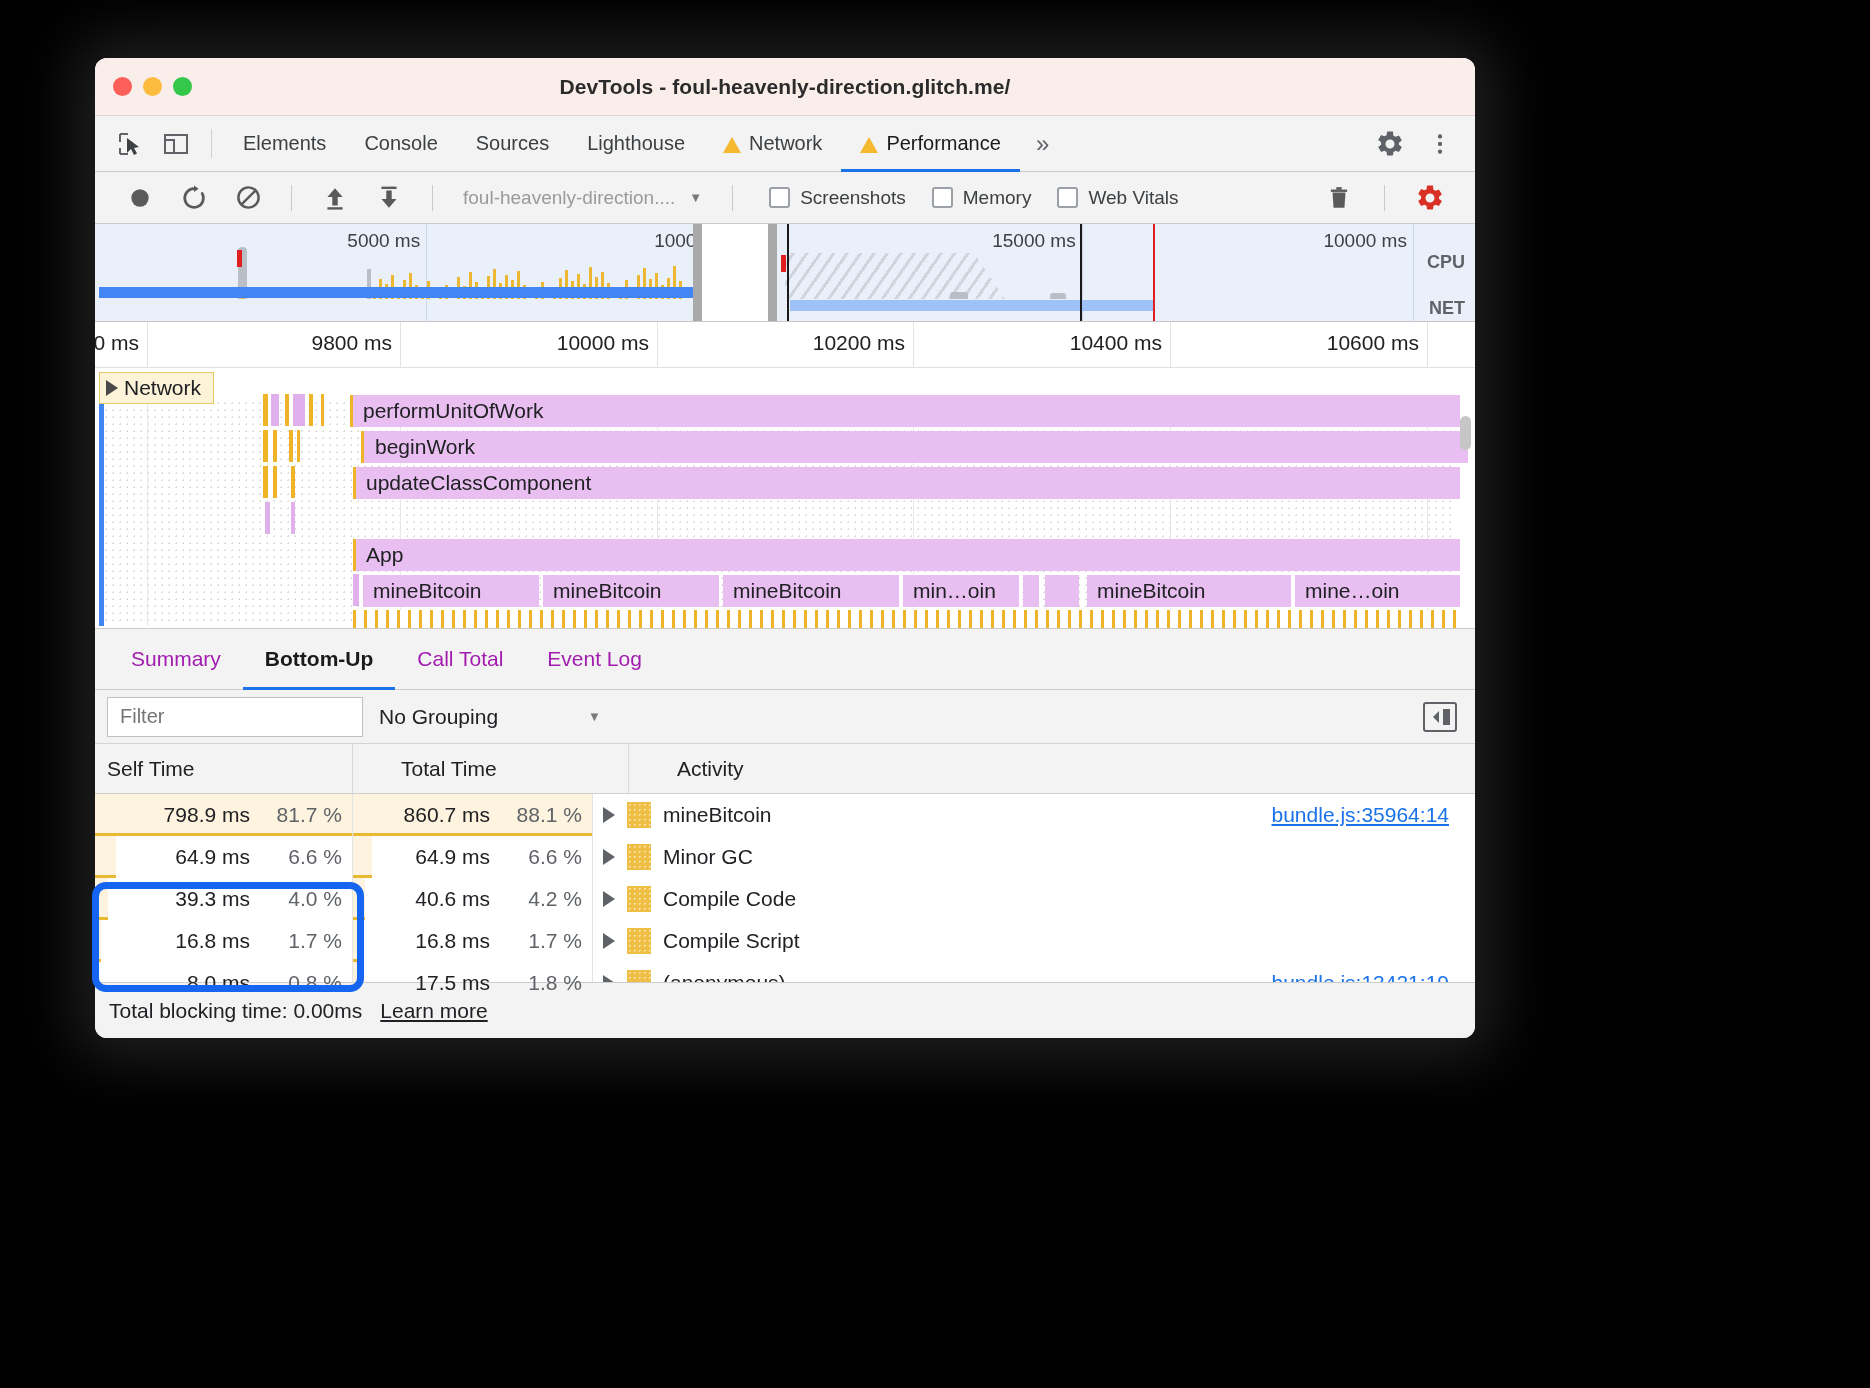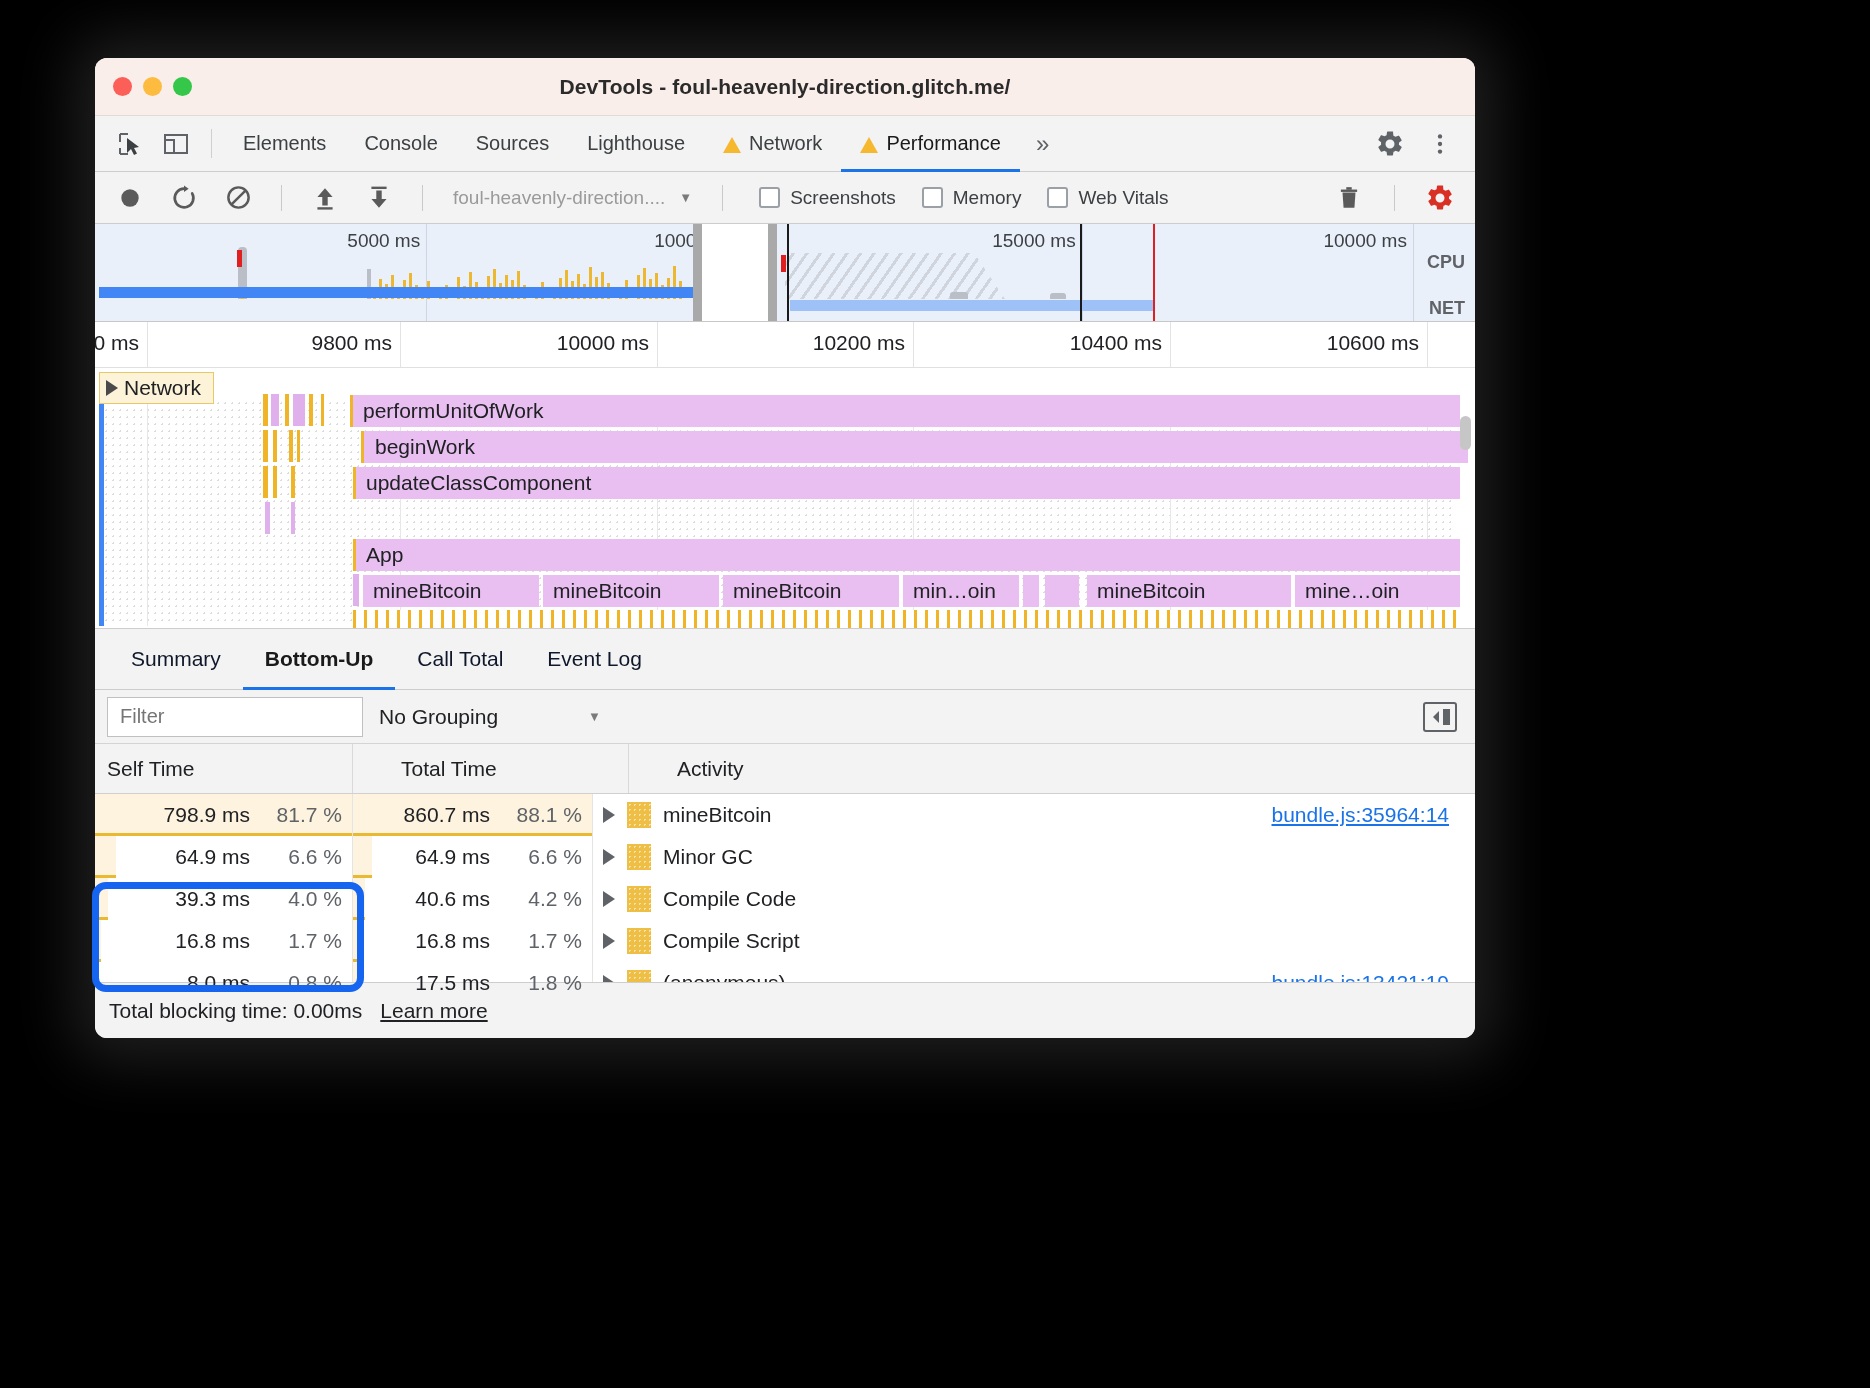--- a/index.html
+++ b/index.html
@@ -79,21 +79,21 @@
   .tabbar-right { margin-left: auto; display: flex; align-items: center; padding-right: 12px; gap: 4px; }
   .gear-btn, .dots-btn {
     width: 46px; height: 46px; display: flex; align-items: center; justify-content: center;
   }
   
   .rectoolbar {
     height: 52px;
     background: #f3f3f3;
     border-bottom: 1px solid #cdcdcd;
     display: flex; align-items: center;
-    padding: 0 14px;
+    padding: 0 24px;
     gap: 12px;
   }
   .rt-btn { width: 42px; height: 42px; display: flex; align-items: center; justify-content: center; color: #5a5a5a; }
   .rt-sep { width: 1px; height: 26px; background: #c9c9c9; margin: 0 10px; }
   .url-select {
     display: flex; align-items: center; gap: 14px;
     font-size: 19px; color: #9a9a9a;
     padding: 0 8px;
   }
   .caret { font-size: 13px; color: #7a7a7a; }
@@ -199,21 +199,21 @@
   }
   .micro-ticks { position: absolute; height: 30px; }
   
   .btabs {
     height: 62px; background: #f3f3f3;
     border-top: 1px solid #cdcdcd; border-bottom: 1px solid #cdcdcd;
     display: flex; align-items: stretch; padding-left: 14px;
   }
   .btab {
     display: flex; align-items: center; padding: 0 22px;
-    font-size: 21px; color: #0f172a; position: relative; white-space: nowrap;
+    font-size: 21px; color: #a21caf; position: relative; white-space: nowrap;
   }
   .btab.active { color: #1a1a1a; font-weight: bold; }
   .btab.active::after {
     content: ""; position: absolute; left: 0; right: 0; bottom: -1px; height: 3px; background: #1a73e8;
   }
   
   .filterbar {
     height: 54px; background: #f3f3f3;
     border-bottom: 1px solid #d4d4d4;
     display: flex; align-items: center; padding-left: 12px;

